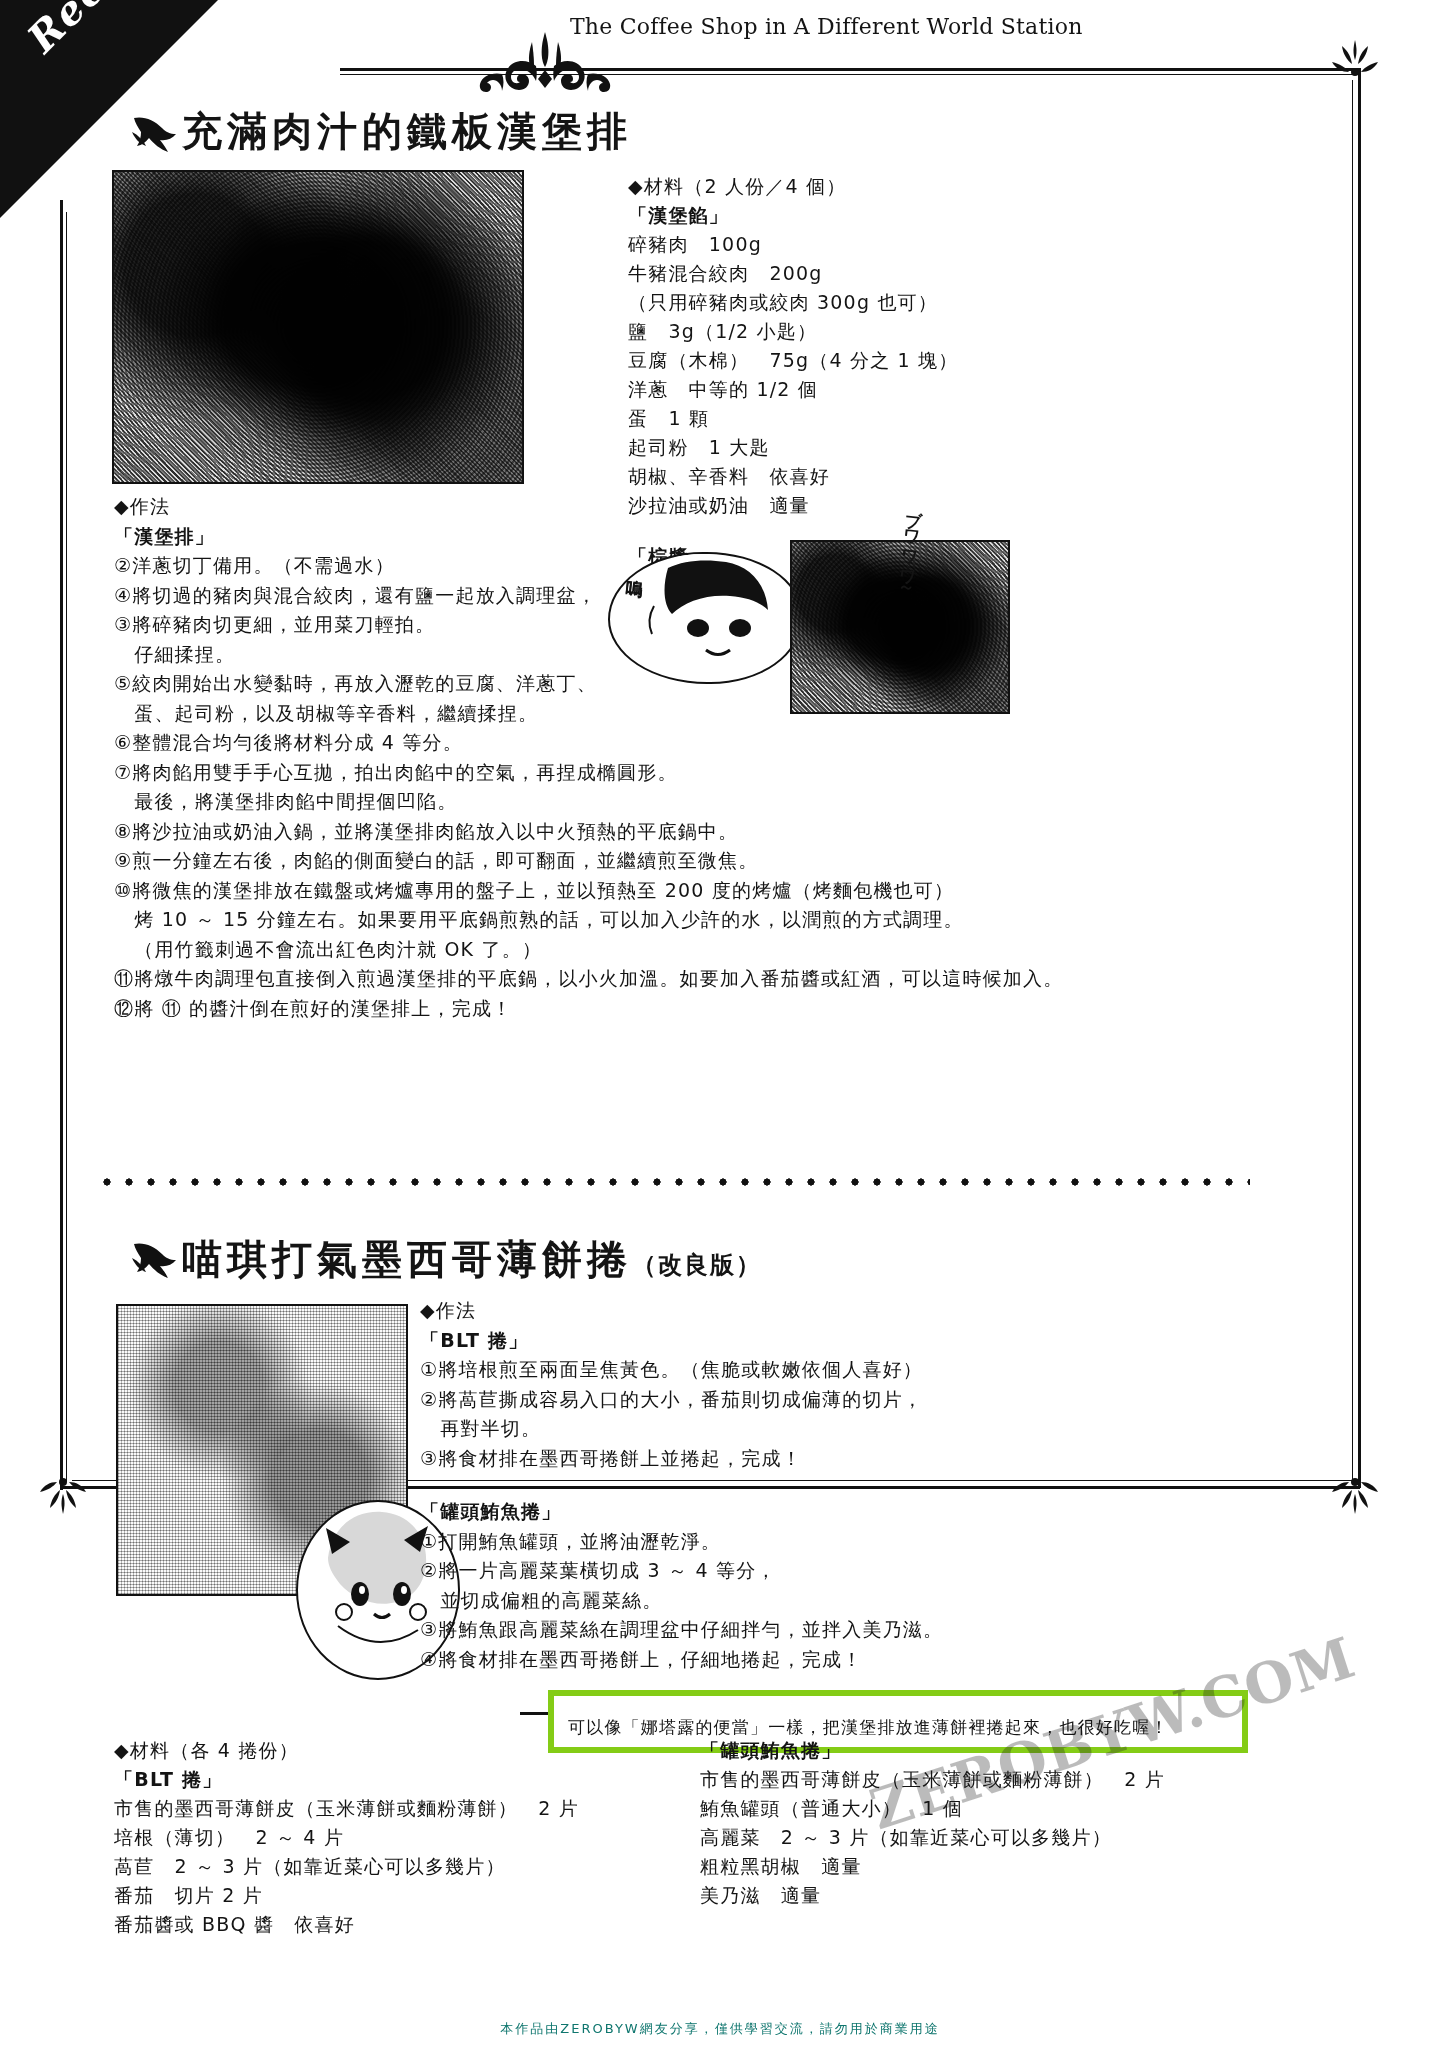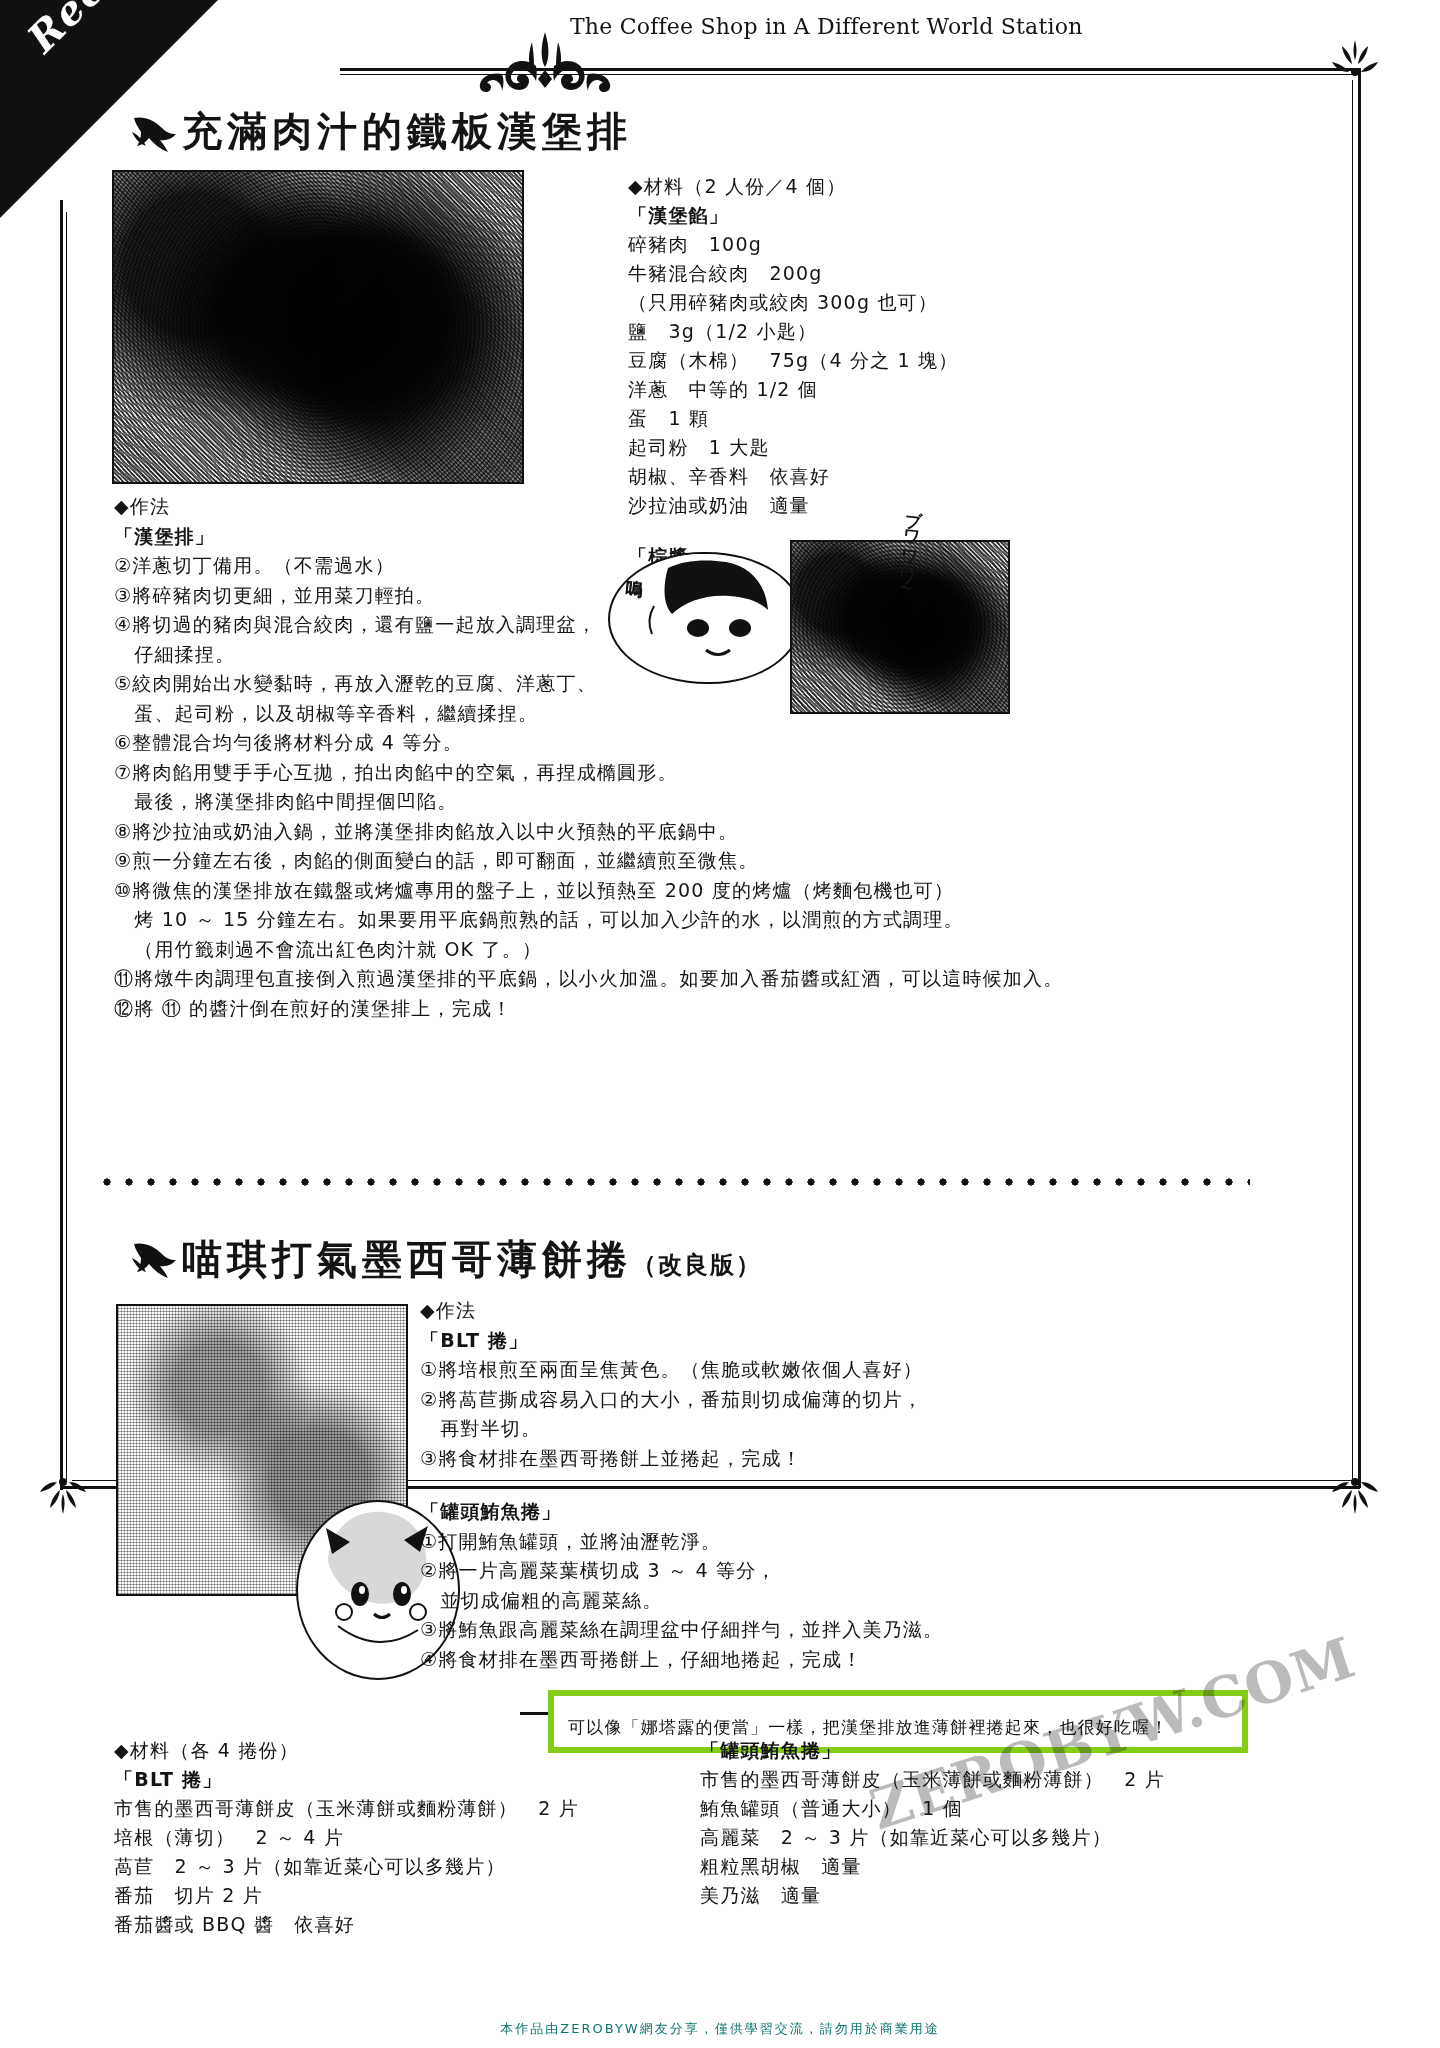--- a/index.html
+++ b/index.html
@@ -328,22 +328,22 @@
   <div class="photo" style="left:790px; top:540px; width:216px; height:170px;">
     <div class="tone"></div>
       <div class="tone2"></div>
   </div>
   <div class="sfx" style="left:900px; top:498px;">ブワワワ～</div>
 
   <div class="col-block" style="left:114px; top:492px; width:1180px;">
     <div class="cjk step-line">◆作法</div>
     <div class="cjk step-line sub-head">「漢堡排」</div>
     <div class="cjk step-line">②洋蔥切丁備用。（不需過水）</div>
+    <div class="cjk step-line">④將切過的豬肉與混合絞肉，還有鹽一起放入調理盆，</div>
     <div class="cjk step-line">③將碎豬肉切更細，並用菜刀輕拍。</div>
-    <div class="cjk step-line">④將切過的豬肉與混合絞肉，還有鹽一起放入調理盆，</div>
     <div class="cjk step-line">　仔細揉捏。</div>
     <div class="cjk step-line">⑤絞肉開始出水變黏時，再放入瀝乾的豆腐、洋蔥丁、</div>
     <div class="cjk step-line">　蛋、起司粉，以及胡椒等辛香料，繼續揉捏。</div>
     <div class="cjk step-line">⑥整體混合均勻後將材料分成 4 等分。</div>
     <div class="cjk step-line">⑦將肉餡用雙手手心互拋，拍出肉餡中的空氣，再捏成橢圓形。</div>
     <div class="cjk step-line">　最後，將漢堡排肉餡中間捏個凹陷。</div>
     <div class="cjk step-line">⑧將沙拉油或奶油入鍋，並將漢堡排肉餡放入以中火預熱的平底鍋中。</div>
     <div class="cjk step-line">⑨煎一分鐘左右後，肉餡的側面變白的話，即可翻面，並繼續煎至微焦。</div>
     <div class="cjk step-line">⑩將微焦的漢堡排放在鐵盤或烤爐專用的盤子上，並以預熱至 200 度的烤爐（烤麵包機也可）</div>
     <div class="cjk step-line">　烤 10 ～ 15 分鐘左右。如果要用平底鍋煎熟的話，可以加入少許的水，以潤煎的方式調理。</div>

